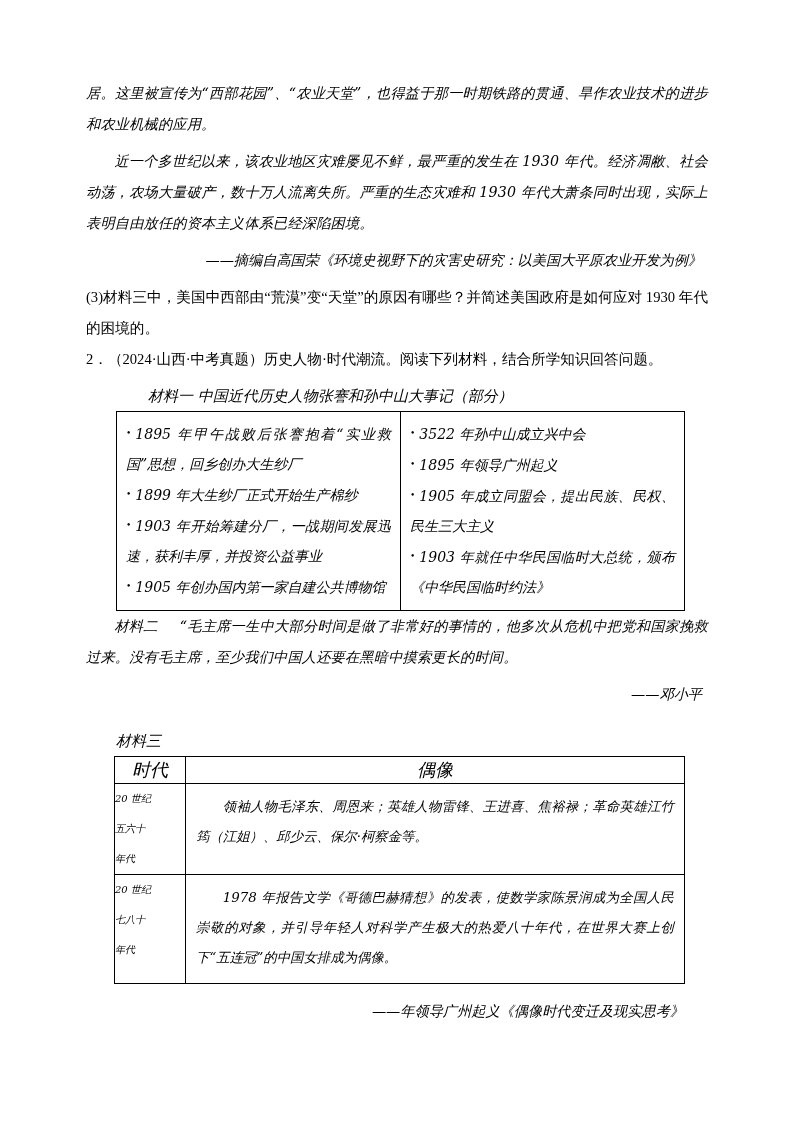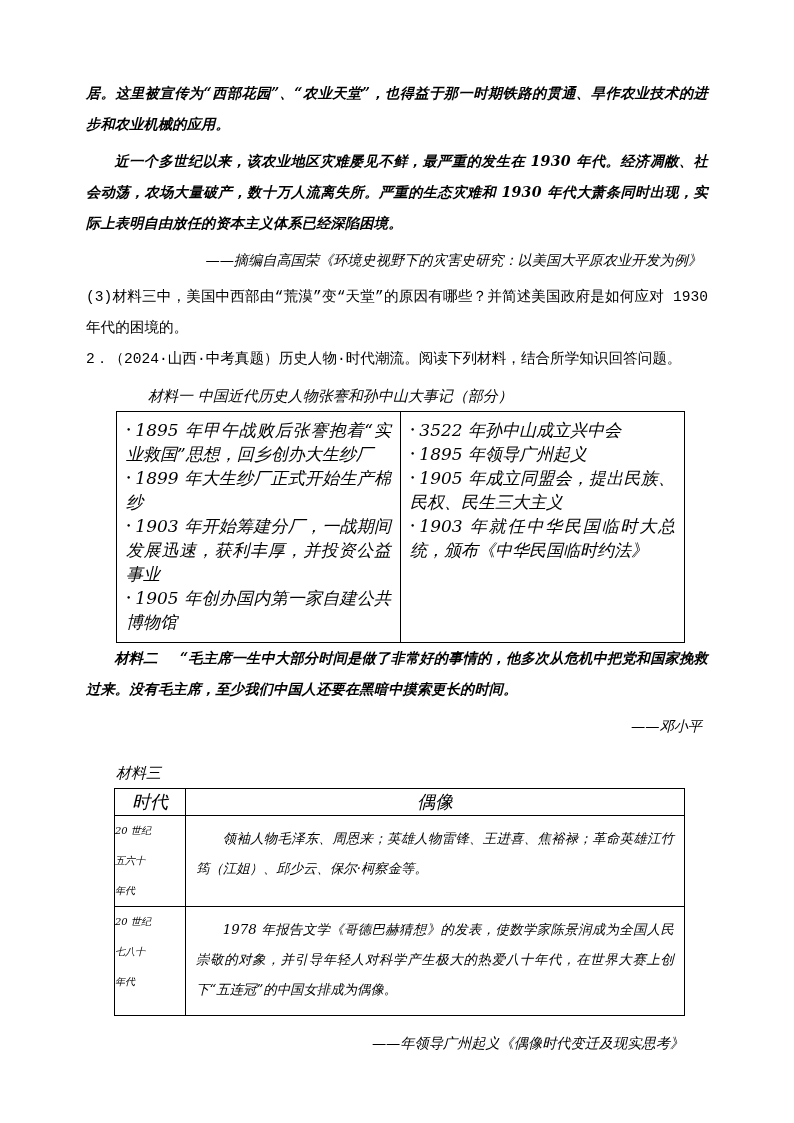--- a/index.html
+++ b/index.html
@@ -31,26 +31,25 @@
     font-style: italic;
     font-weight: 500;
   }
   .para {
     font-size: 14.2px;
     line-height: 31px;
     text-align: justify;
     text-justify: inter-ideograph;
     letter-spacing: 0.2px;
     margin: 0;
-    font-weight: bold;
   }
   .para.indent { text-indent: 2em; }
 
   .qline {
-    font-family: Liberation Mono, monospace;
+    font-family: Liberation Serif, serif;
     font-style: normal;
     font-weight: 400;
     font-size: 14.6px;
     line-height: 31px;
     text-align: justify;
     text-justify: inter-ideograph;
     margin: 0;
   }
 
   .cite {
@@ -78,22 +77,22 @@
     table-layout: fixed;
     width: 566px;
     margin: 0 auto 0 30px;
   }
   table.grid td, table.grid th {
     border: 1px solid #000000;
     vertical-align: top;
     padding: 0;
   }
   .cellbody {
-    font-size: 17px;
-    line-height: 24px;
+    font-size: 14px;
+    line-height: 30px;
     padding: 6px 9px 8px 9px;
     text-align: justify;
     text-justify: inter-ideograph;
   }
   .cellbody .bullet-line {
     display: block;
     text-indent: 0;
   }
   .bullet::before {
     content: "\2022";

